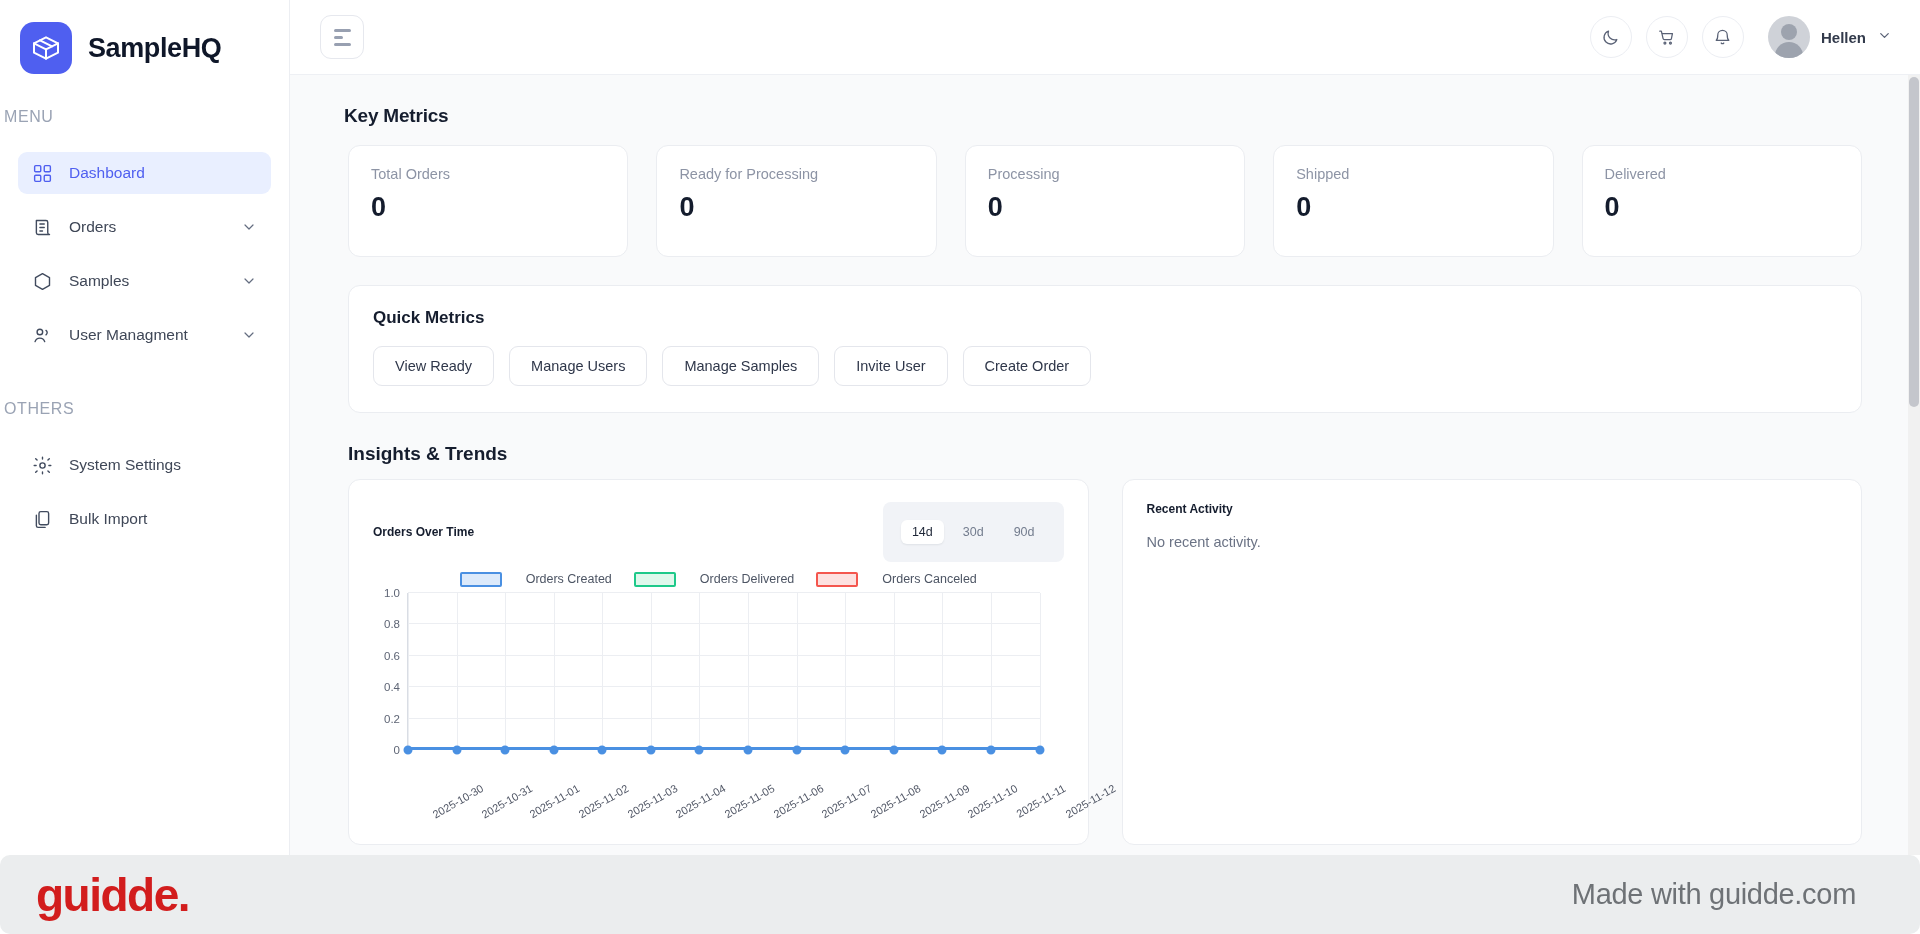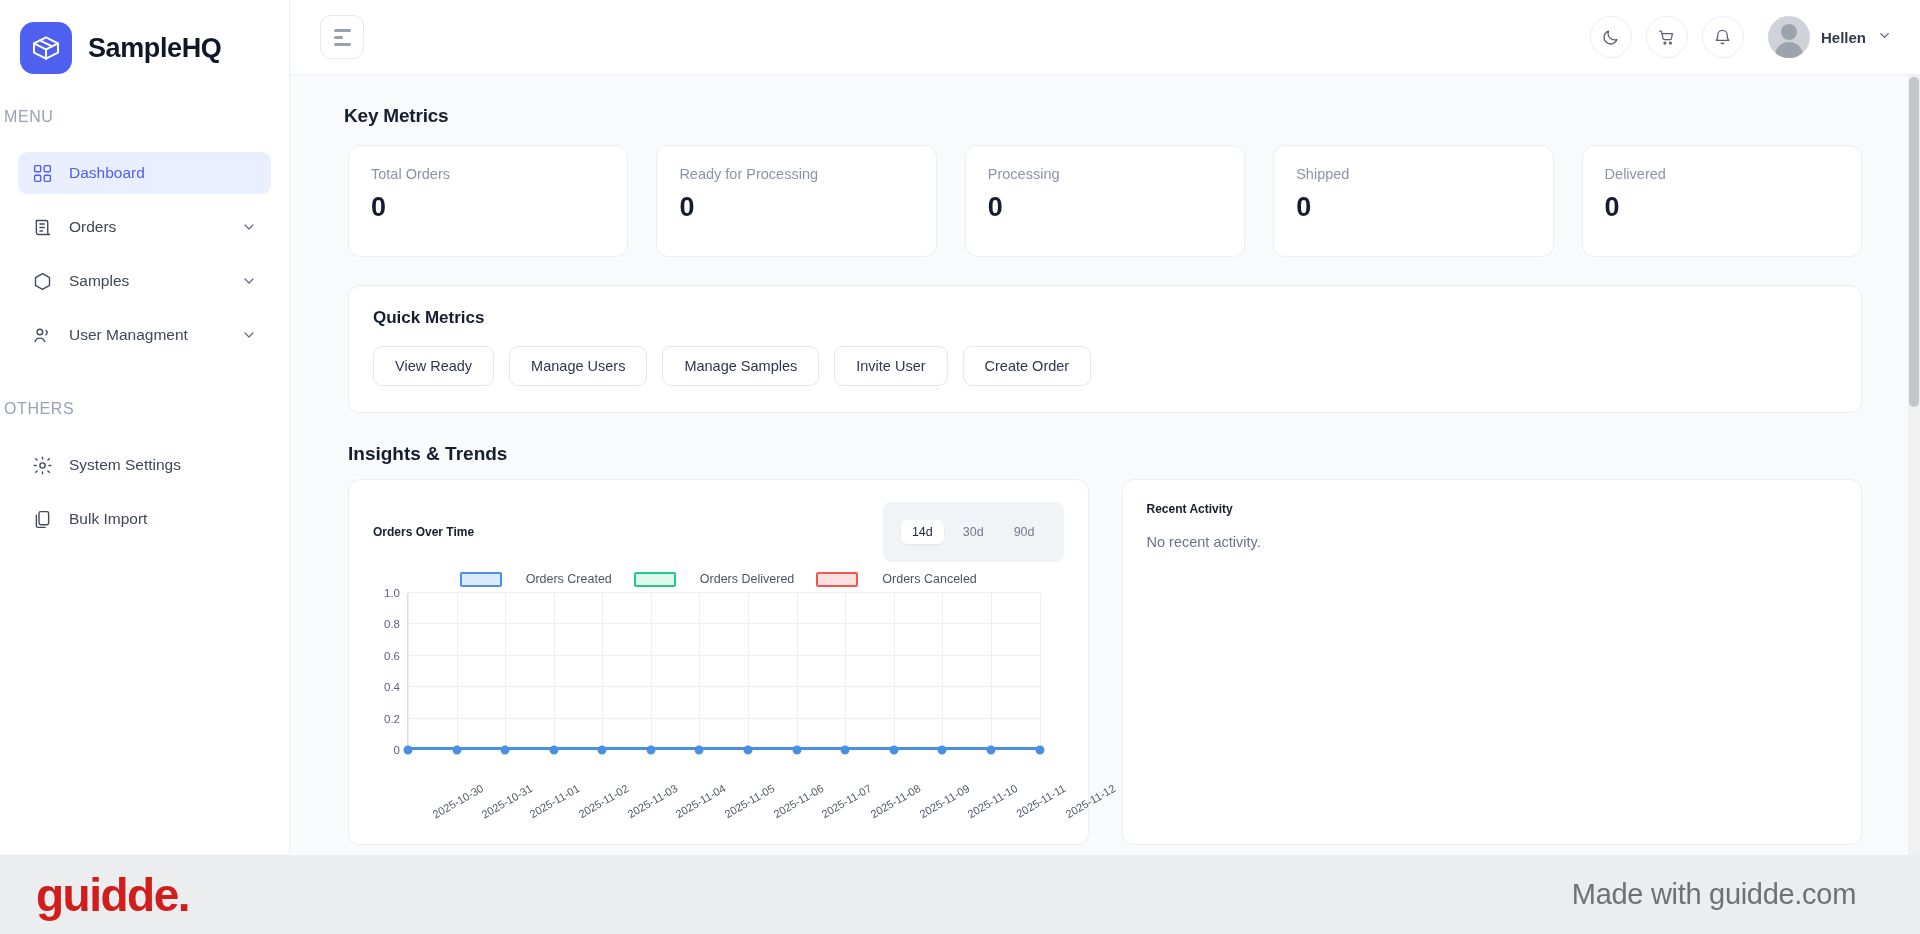--- a/index.html
+++ b/index.html
@@ -281,20 +281,21 @@
 
   
   .guidde-bar {
     height: 79px;
     flex: 0 0 79px;
     background: #ebedee;
     display: flex;
     align-items: center;
     justify-content: space-between;
     padding: 0 64px 0 36px;
+    border-radius: 10px;
   }
   .guidde-logo {
     color: #d21d1d;
     font-size: 46px;
     font-weight: 700;
     letter-spacing: -1.5px;
     line-height: 1;
   }
   .guidde-made {
     color: #6e7276;

